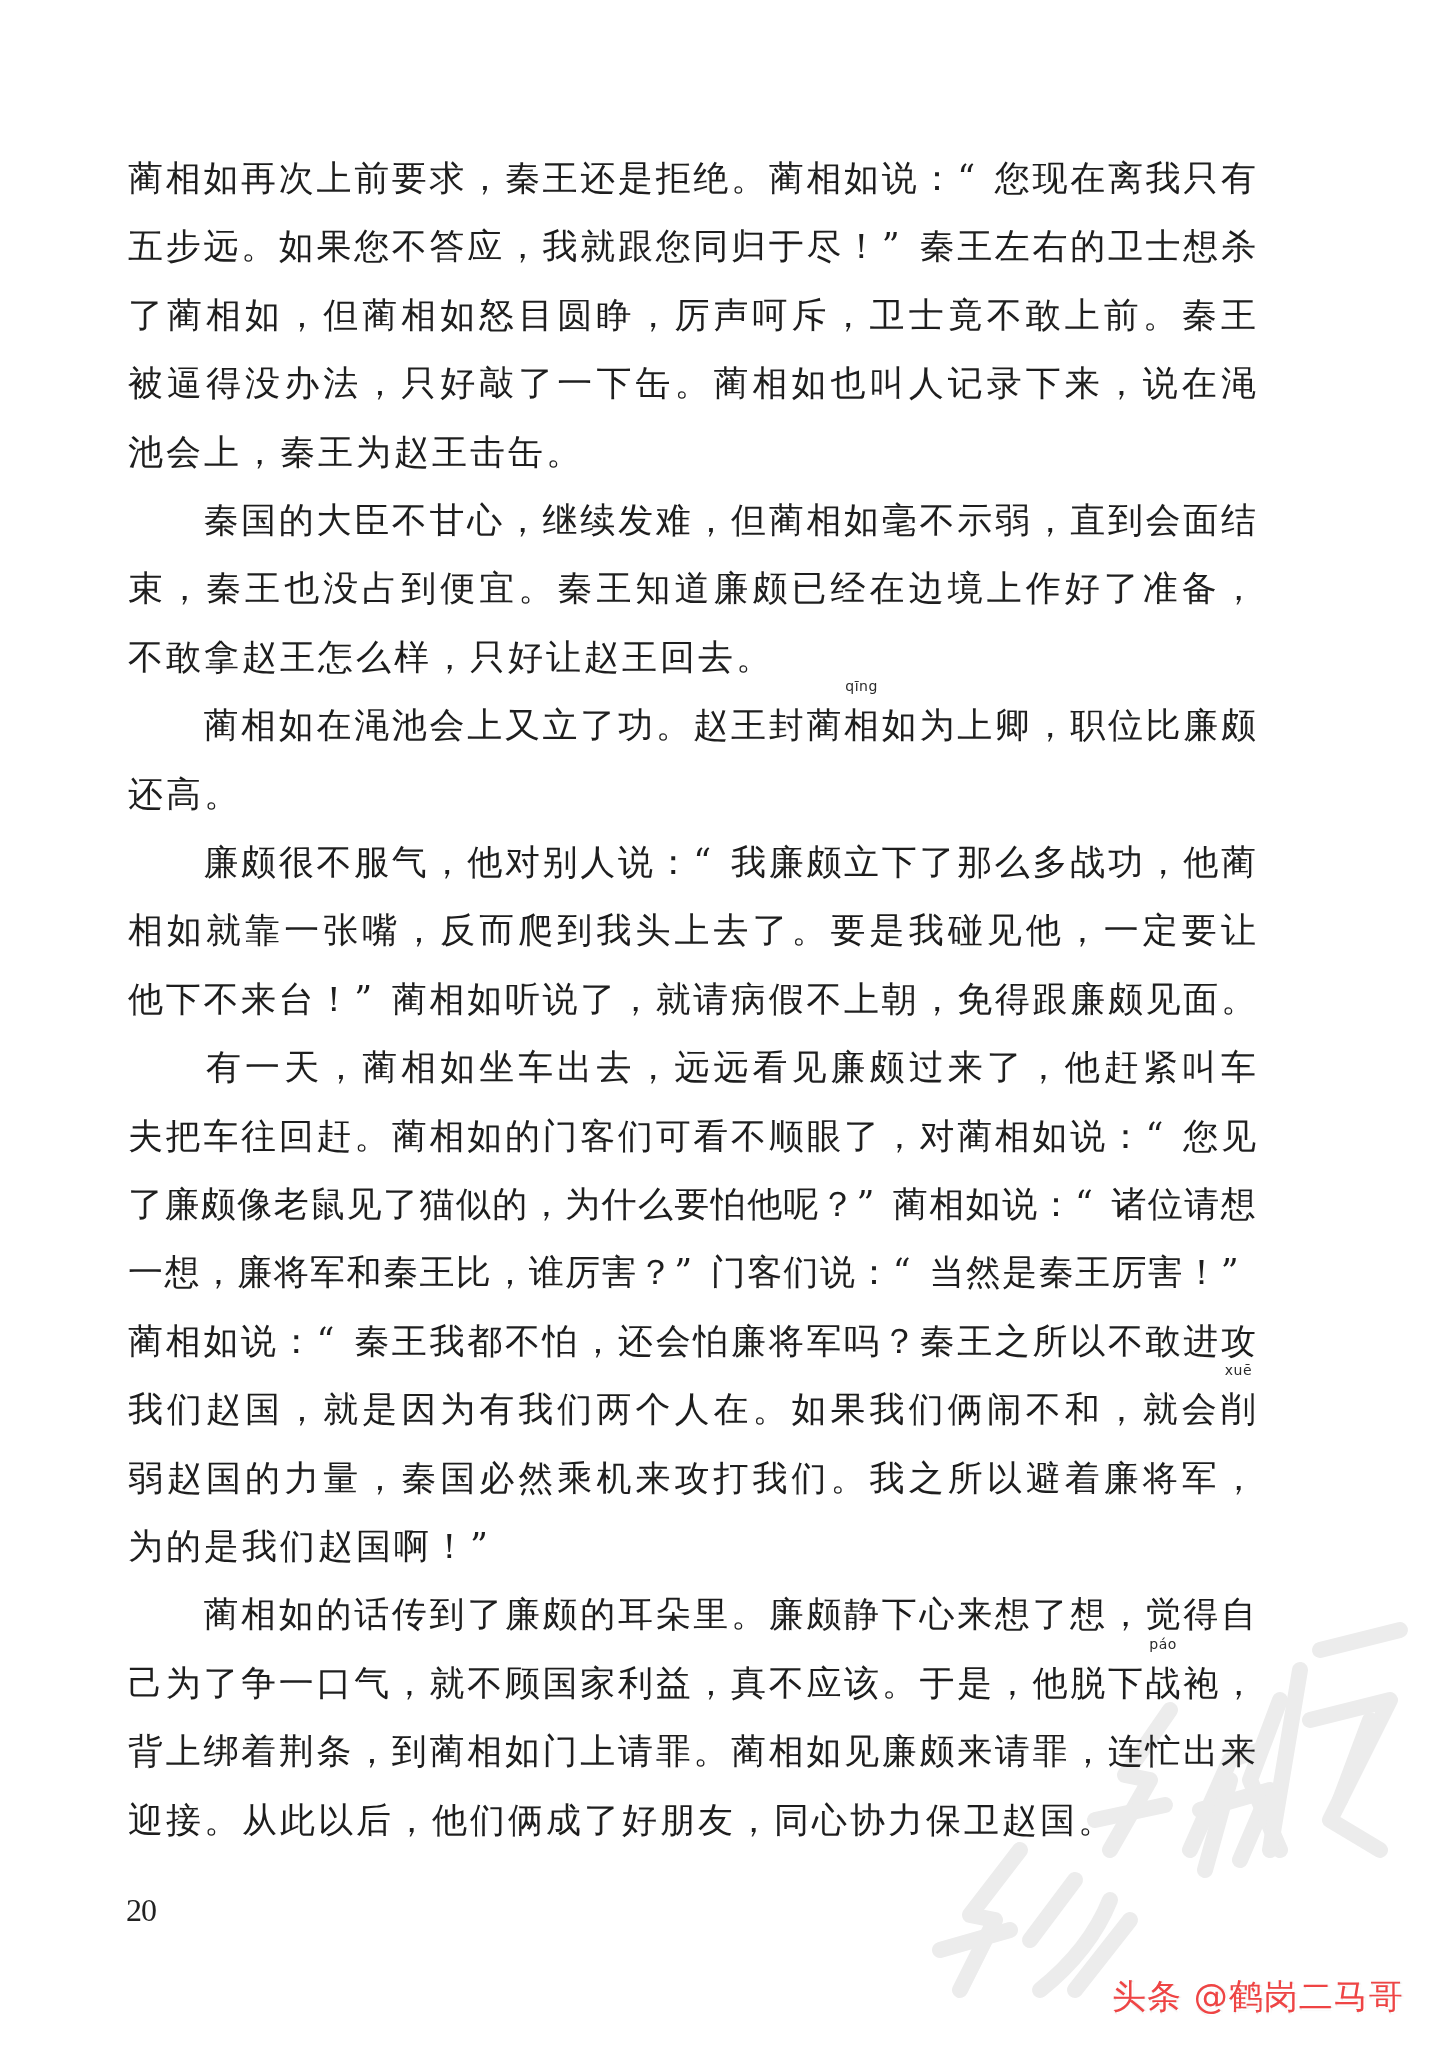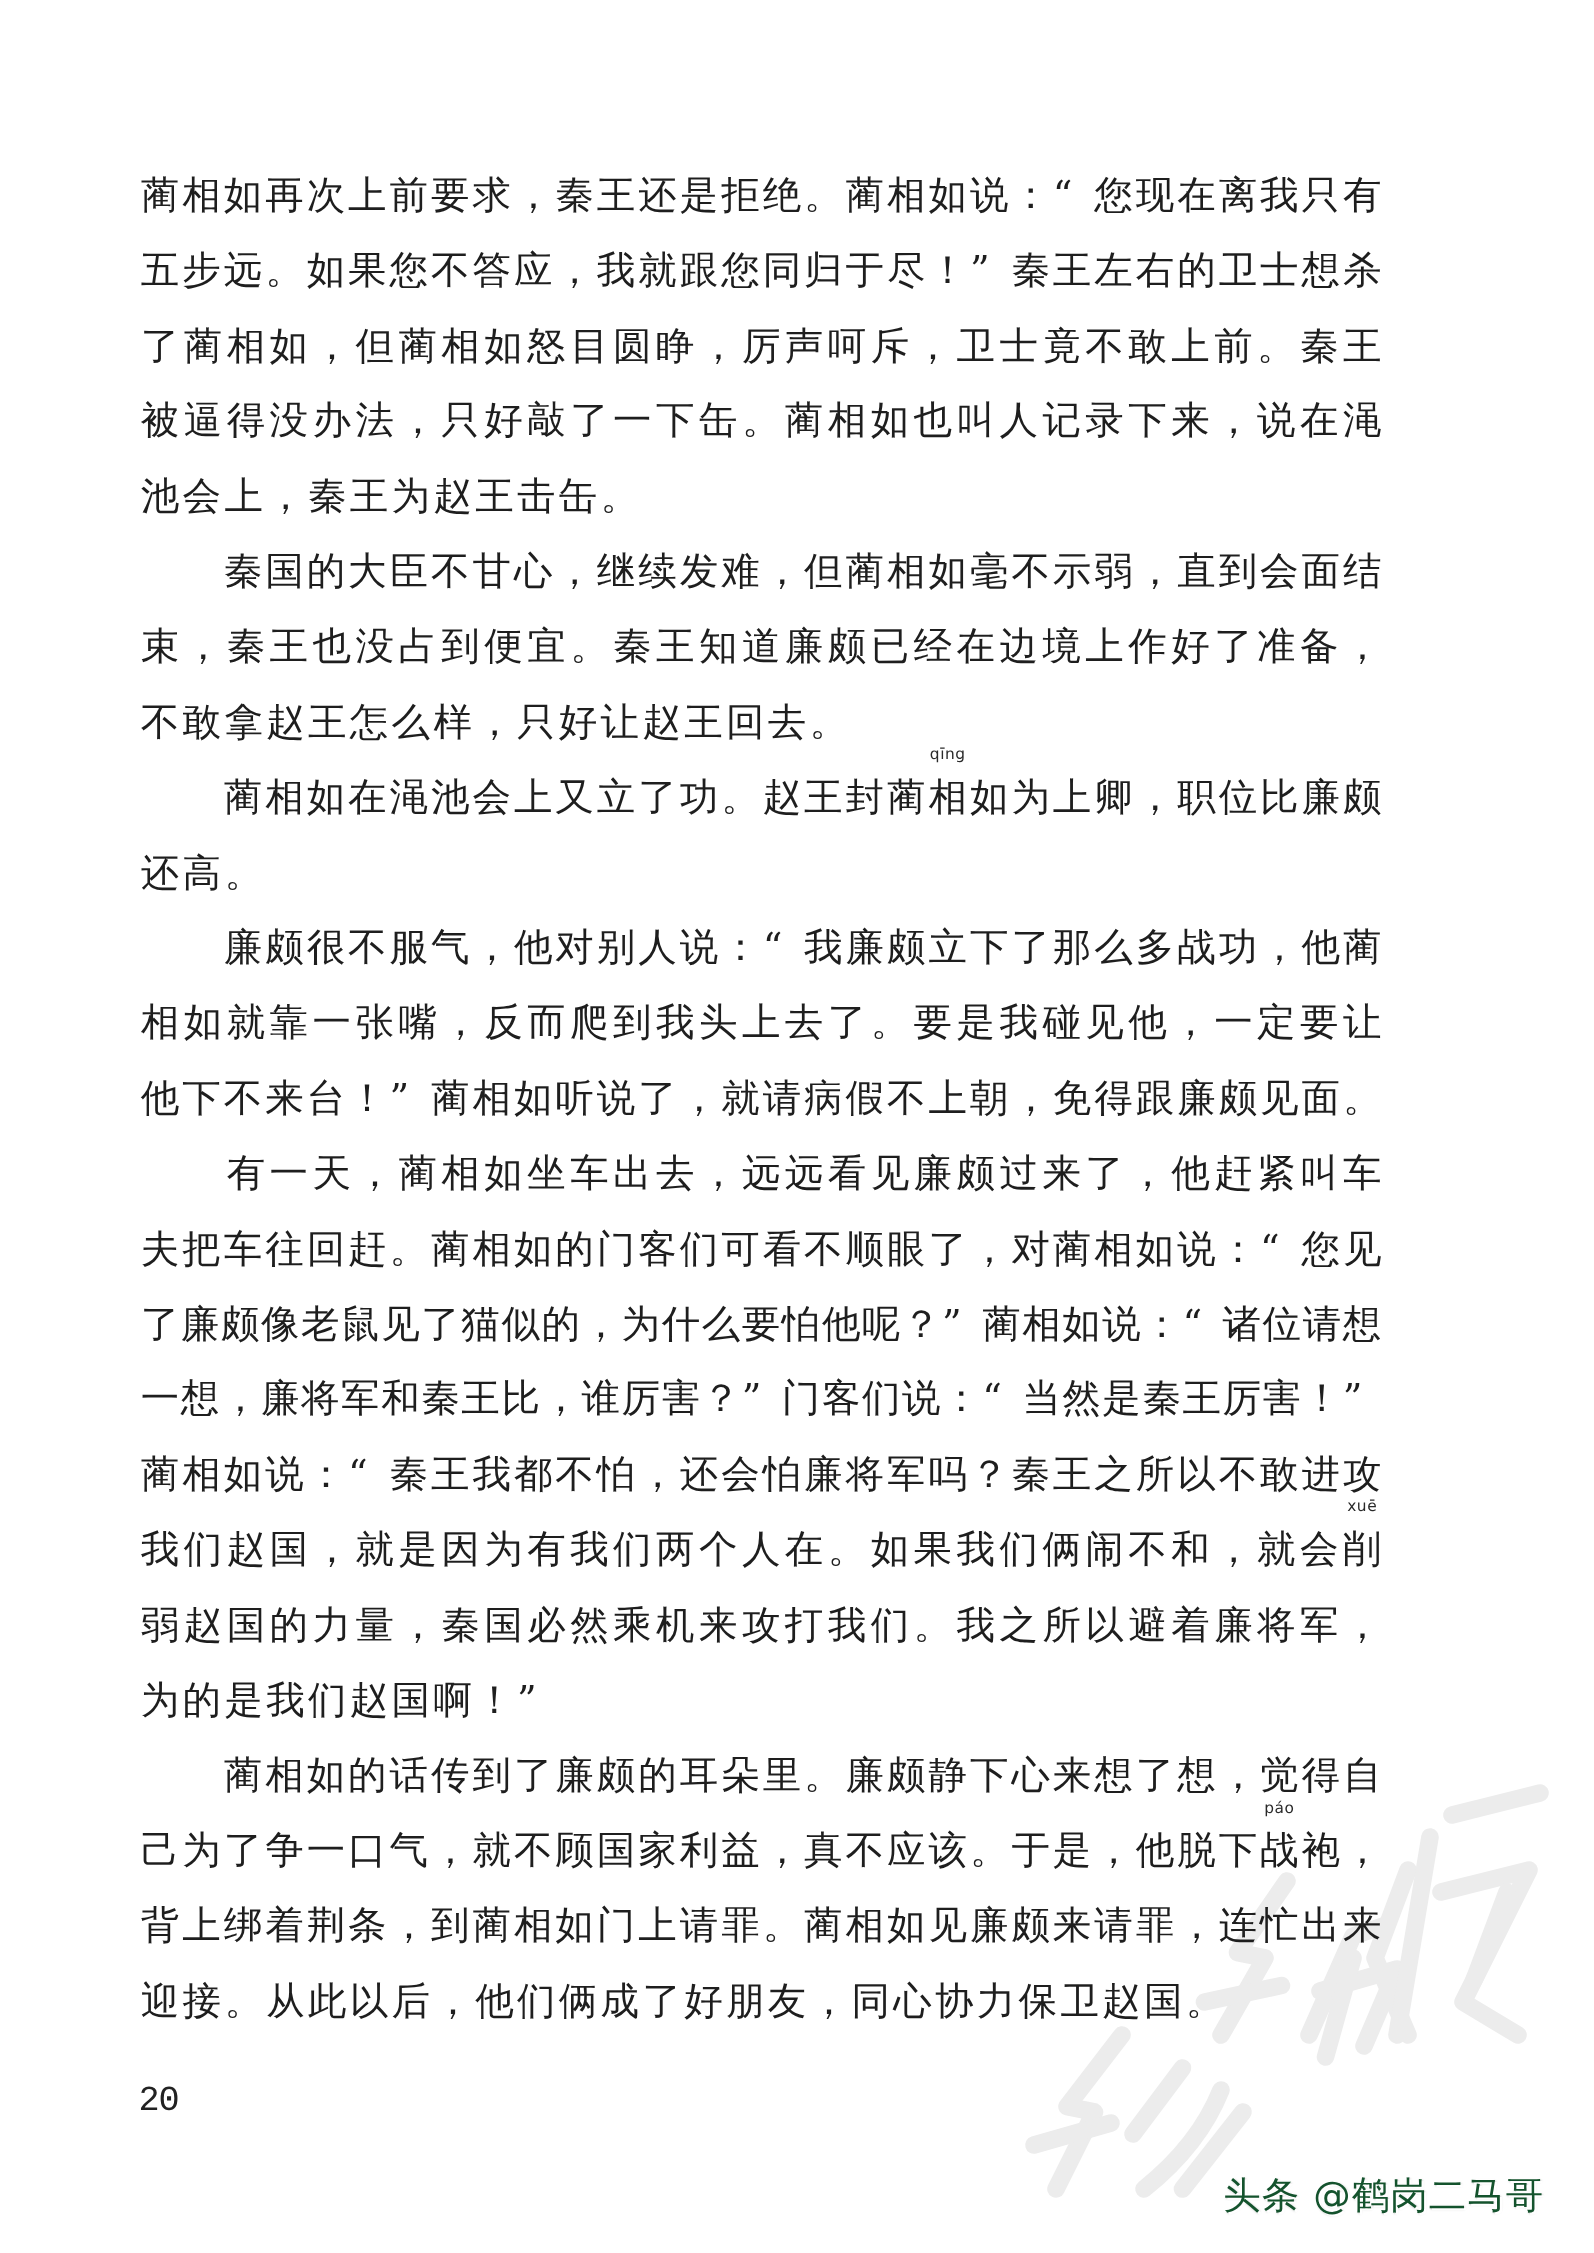--- a/index.html
+++ b/index.html
@@ -57,42 +57,42 @@
     font-size: 14px;
     line-height: 22px;
     color: #2a2a2a;
     letter-spacing: 0.5px;
     white-space: nowrap;
   }
   .page-number {
     position: absolute;
     left: 126px;
     top: 1893px;
-    font-family: Liberation Mono, monospace;
+    font-family: Liberation Serif, serif;
     font-size: 32px;
     line-height: 34px;
     color: #222;
     letter-spacing: -1px;
   }
   .watermark-diag {
     position: absolute;
     left: 900px;
     top: 1520px;
     width: 560px;
     height: 500px;
     pointer-events: none;
   }
   .watermark-credit {
     position: absolute;
     left: 1112px;
     top: 1976px;
     font-family: "DejaVu Sans", "Liberation Sans", sans-serif;
     font-size: 34px;
     line-height: 40px;
-    color: #14532d;
+    color: #ef4444;
     white-space: nowrap;
     text-shadow: 2px 2px 0 #ffffff, -1px -1px 0 #ffffff, 1px 1px 2px rgba(0,0,0,0.25);
     letter-spacing: 1px;
   }
 </style>
 </head>
 <body>
 
 <div class="page">
 

